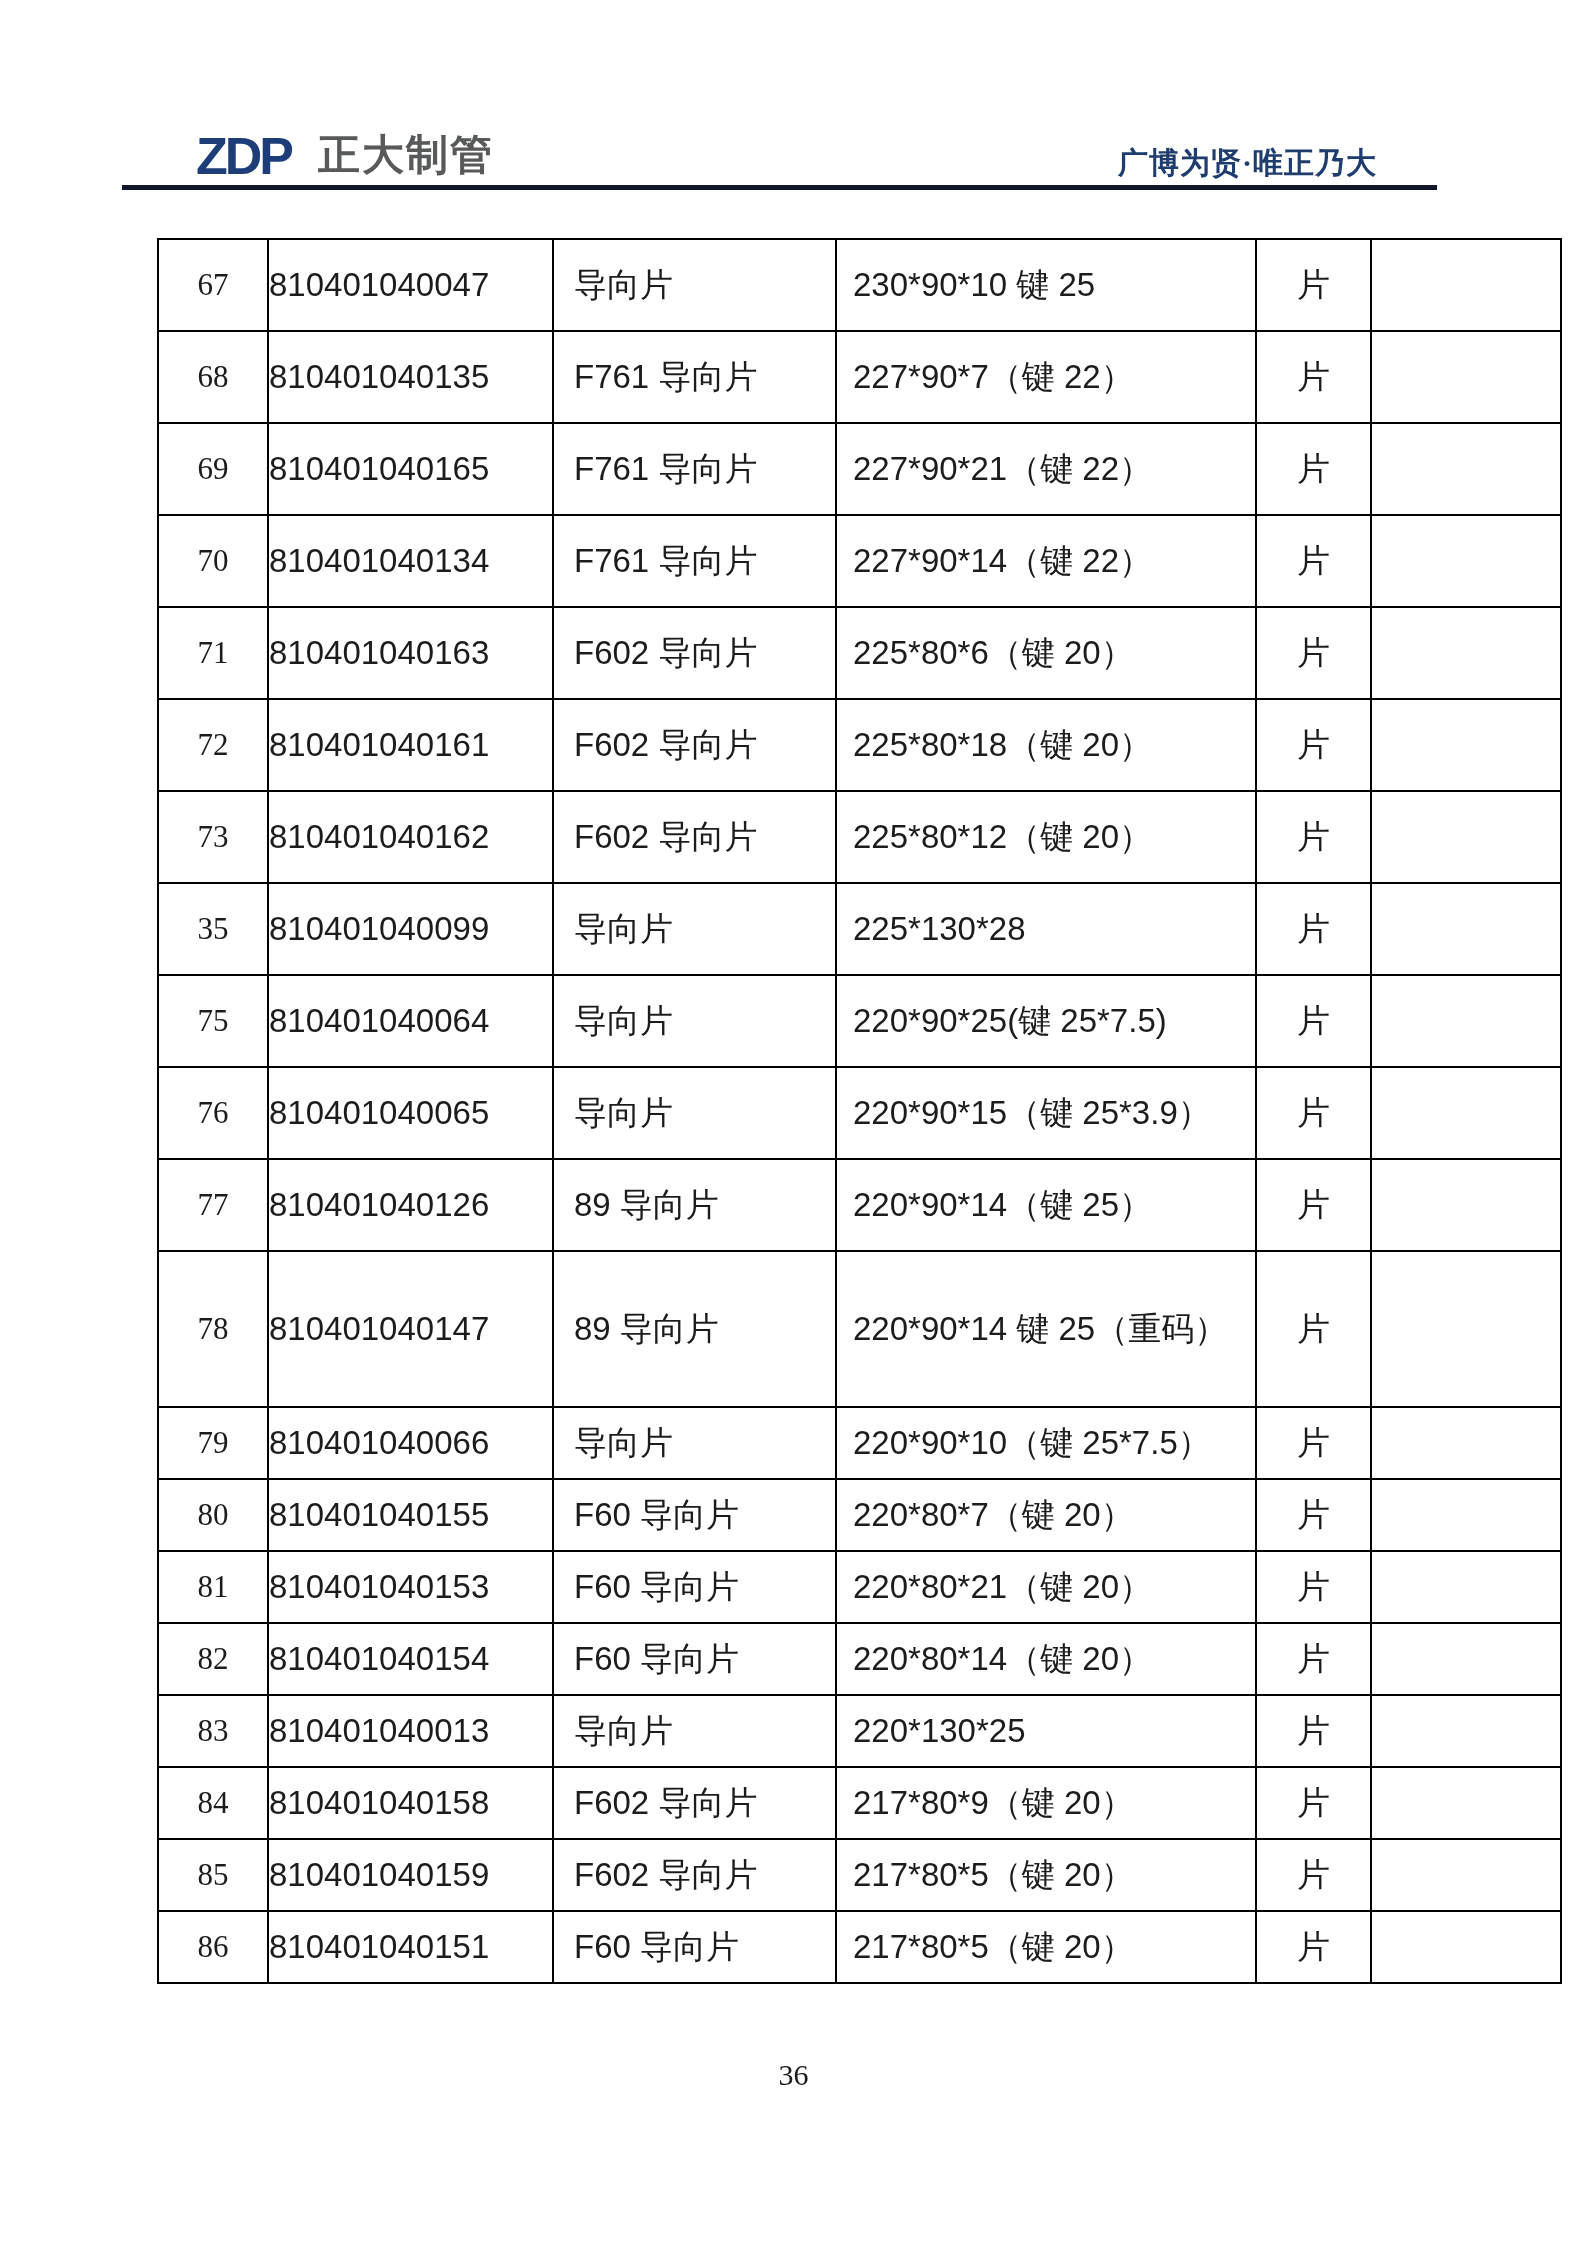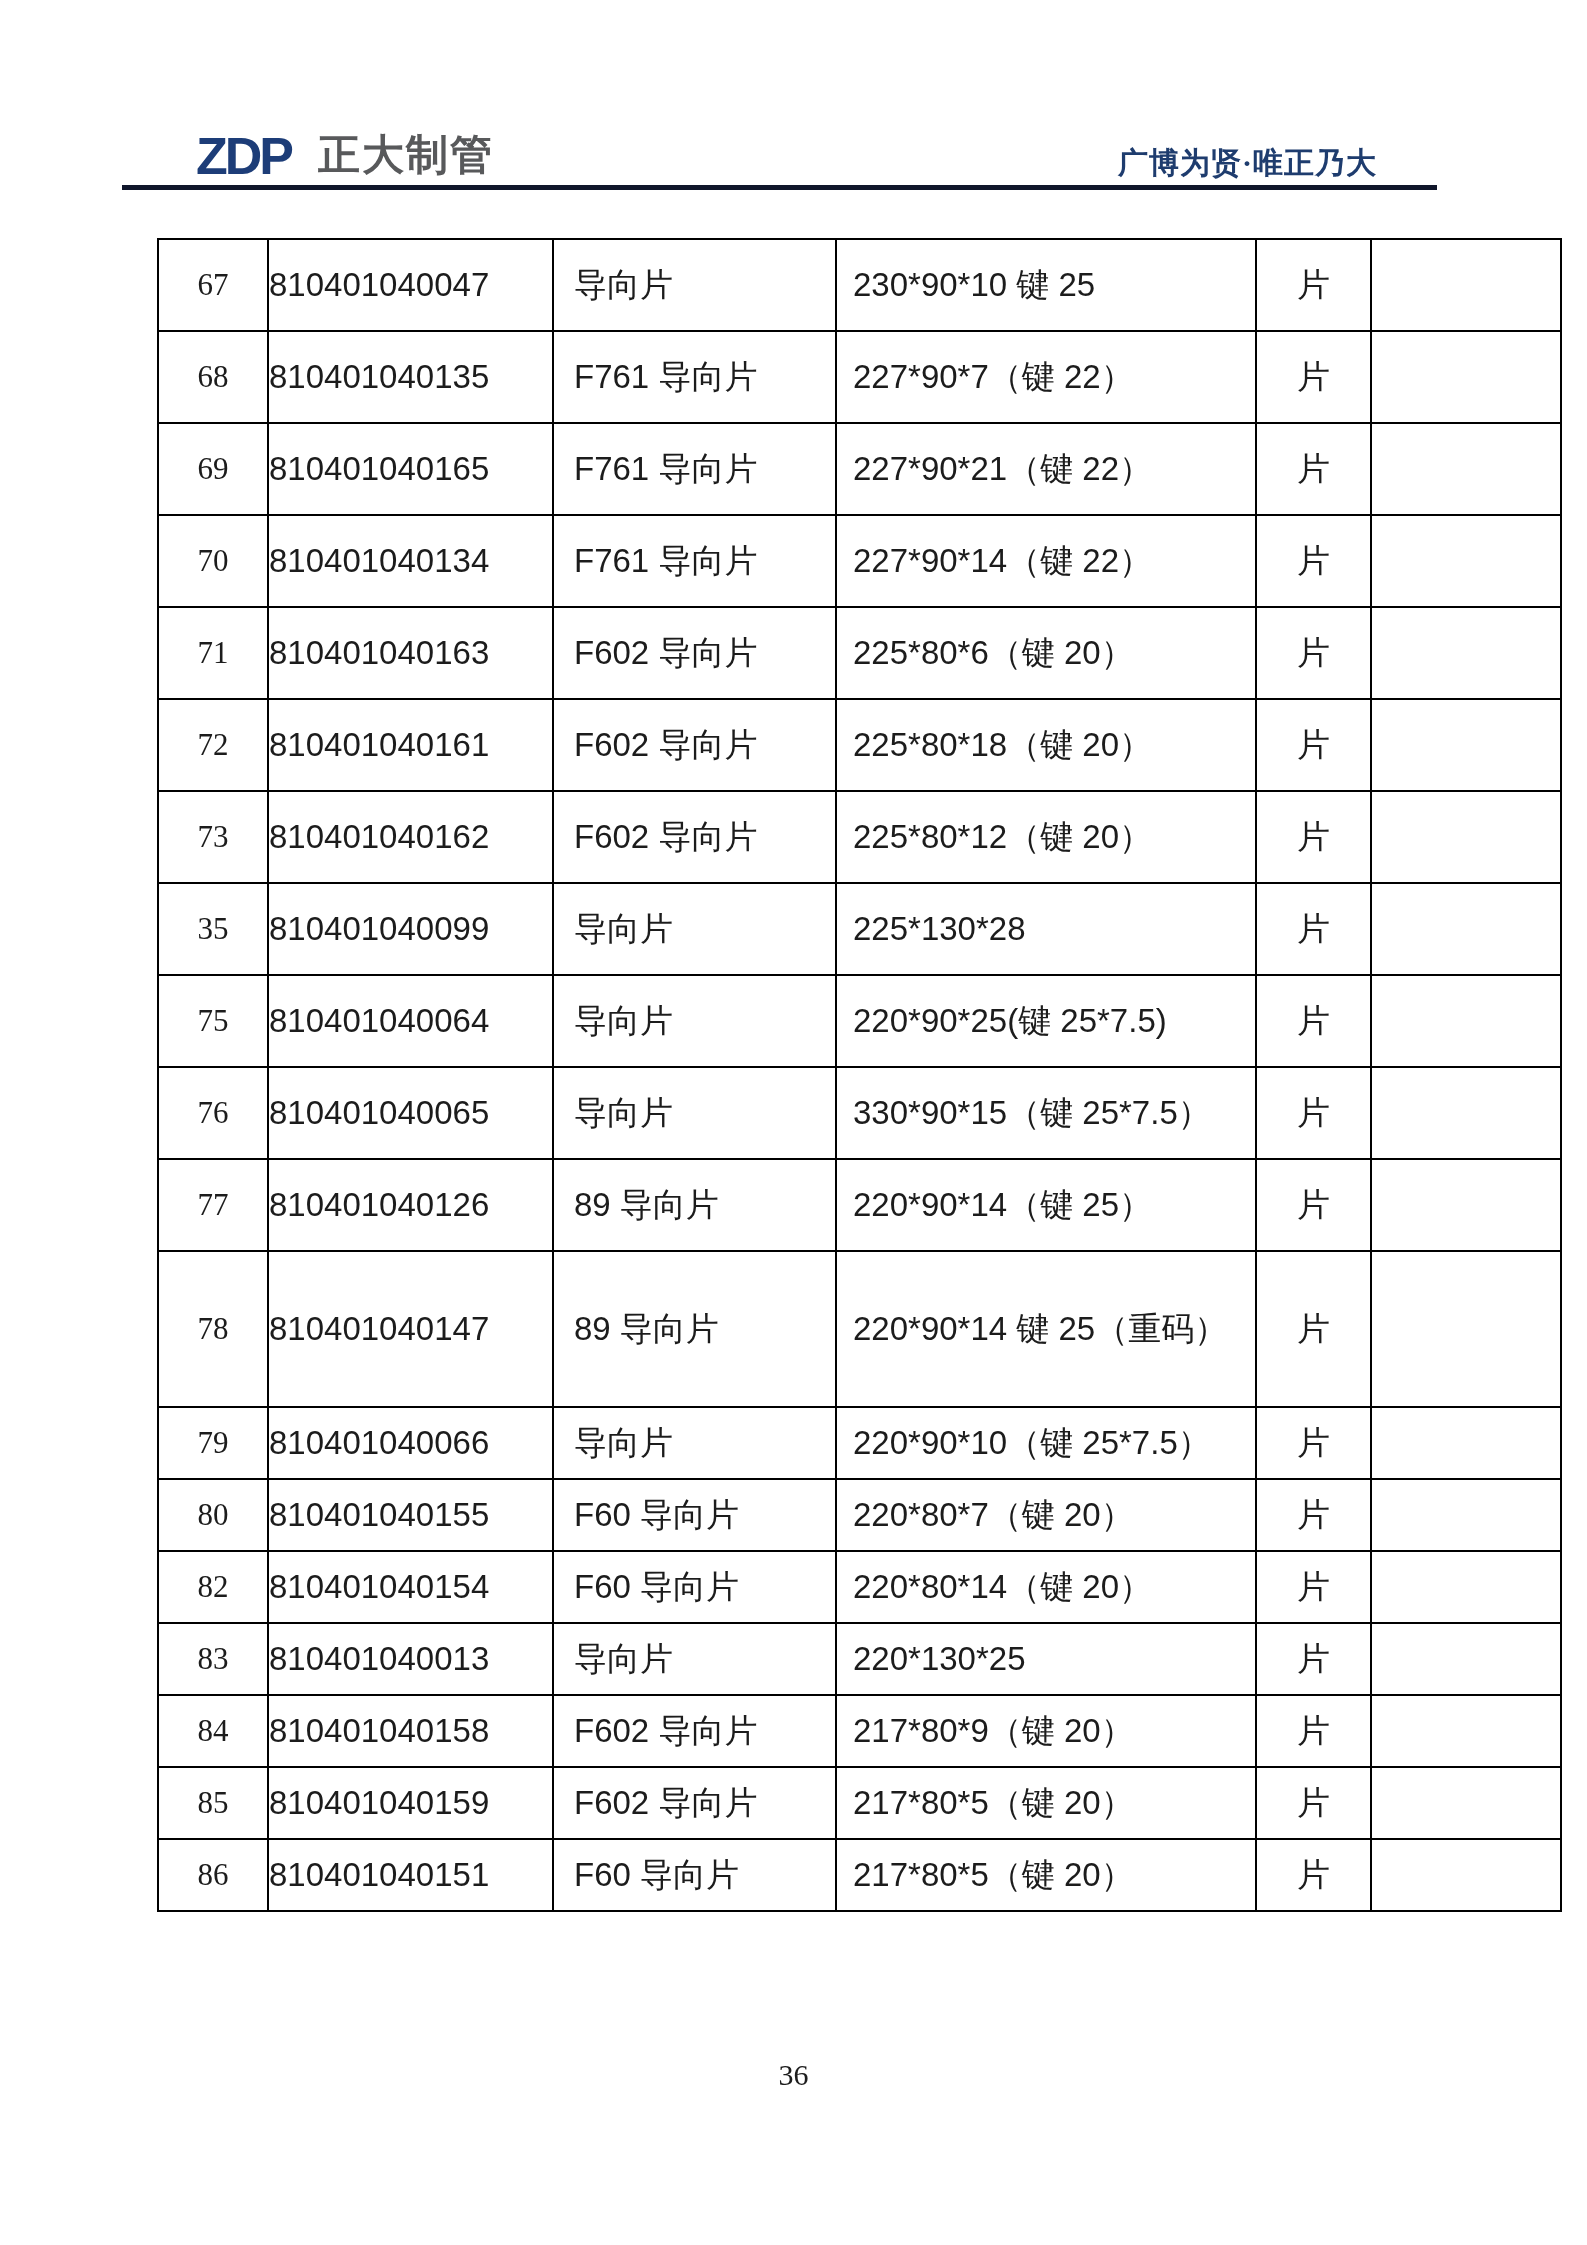--- a/index.html
+++ b/index.html
@@ -196,21 +196,21 @@
             <td class="code">810401040064</td>
             <td class="name">导向片</td>
             <td class="spec">220*90*25(键 25*7.5)</td>
             <td class="unit">片</td>
             <td class="remark"></td>
           </tr>
           <tr>
             <td class="no">76</td>
             <td class="code">810401040065</td>
             <td class="name">导向片</td>
-            <td class="spec">330*90*15（键 25*7.5）</td>
+            <td class="spec">220*90*15（键 25*3.9）</td>
             <td class="unit">片</td>
             <td class="remark"></td>
           </tr>
           <tr>
             <td class="no">77</td>
             <td class="code">810401040126</td>
             <td class="name">89 导向片</td>
             <td class="spec">220*90*14（键 25）</td>
             <td class="unit">片</td>
             <td class="remark"></td>
@@ -233,20 +233,28 @@
           </tr>
           <tr>
             <td class="no">80</td>
             <td class="code">810401040155</td>
             <td class="name">F60 导向片</td>
             <td class="spec">220*80*7（键 20）</td>
             <td class="unit">片</td>
             <td class="remark"></td>
           </tr>
           <tr>
+            <td class="no">81</td>
+            <td class="code">810401040153</td>
+            <td class="name">F60 导向片</td>
+            <td class="spec">220*80*21（键 20）</td>
+            <td class="unit">片</td>
+            <td class="remark"></td>
+          </tr>
+          <tr>
             <td class="no">82</td>
             <td class="code">810401040154</td>
             <td class="name">F60 导向片</td>
             <td class="spec">220*80*14（键 20）</td>
             <td class="unit">片</td>
             <td class="remark"></td>
           </tr>
           <tr>
             <td class="no">83</td>
             <td class="code">810401040013</td>

